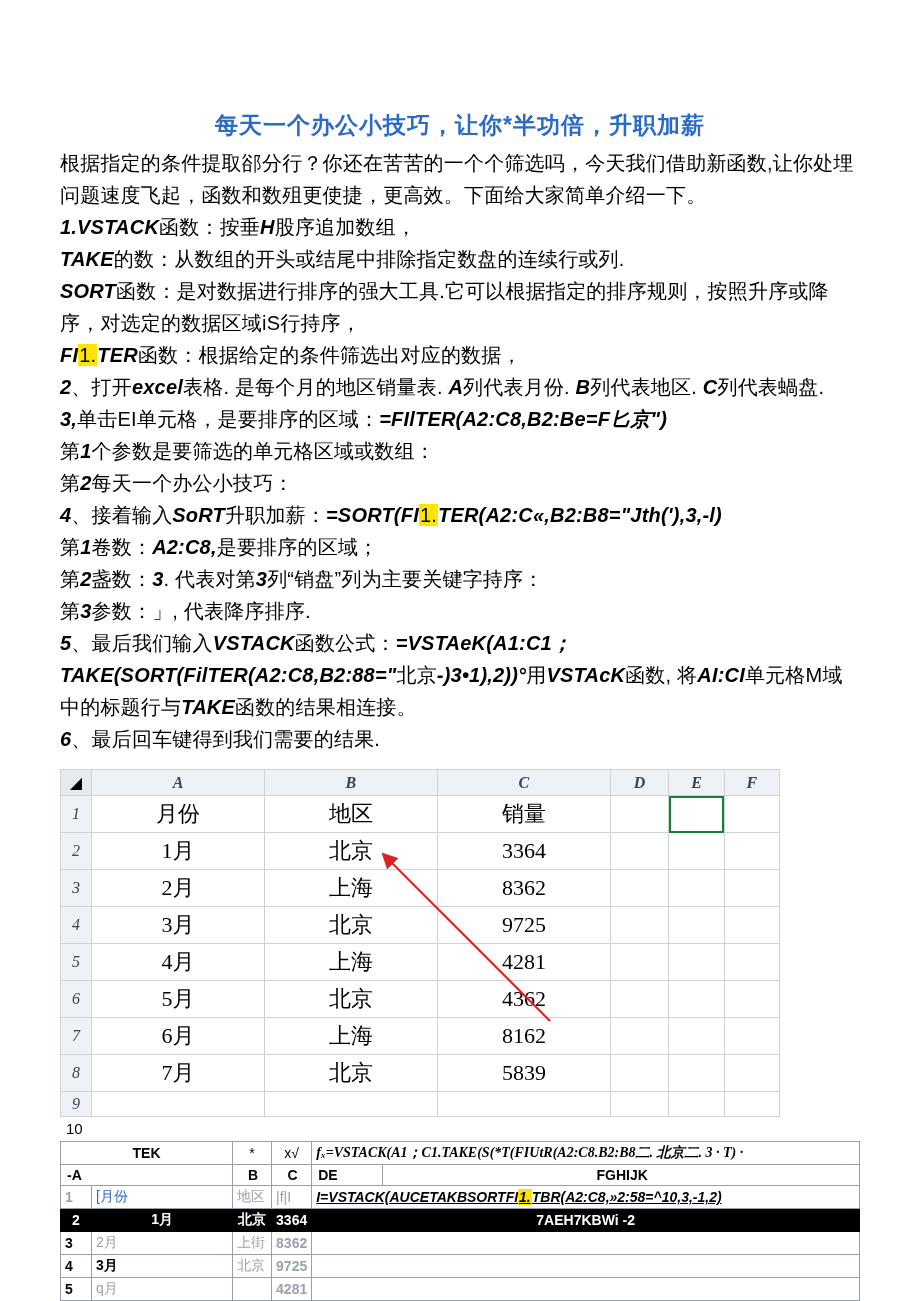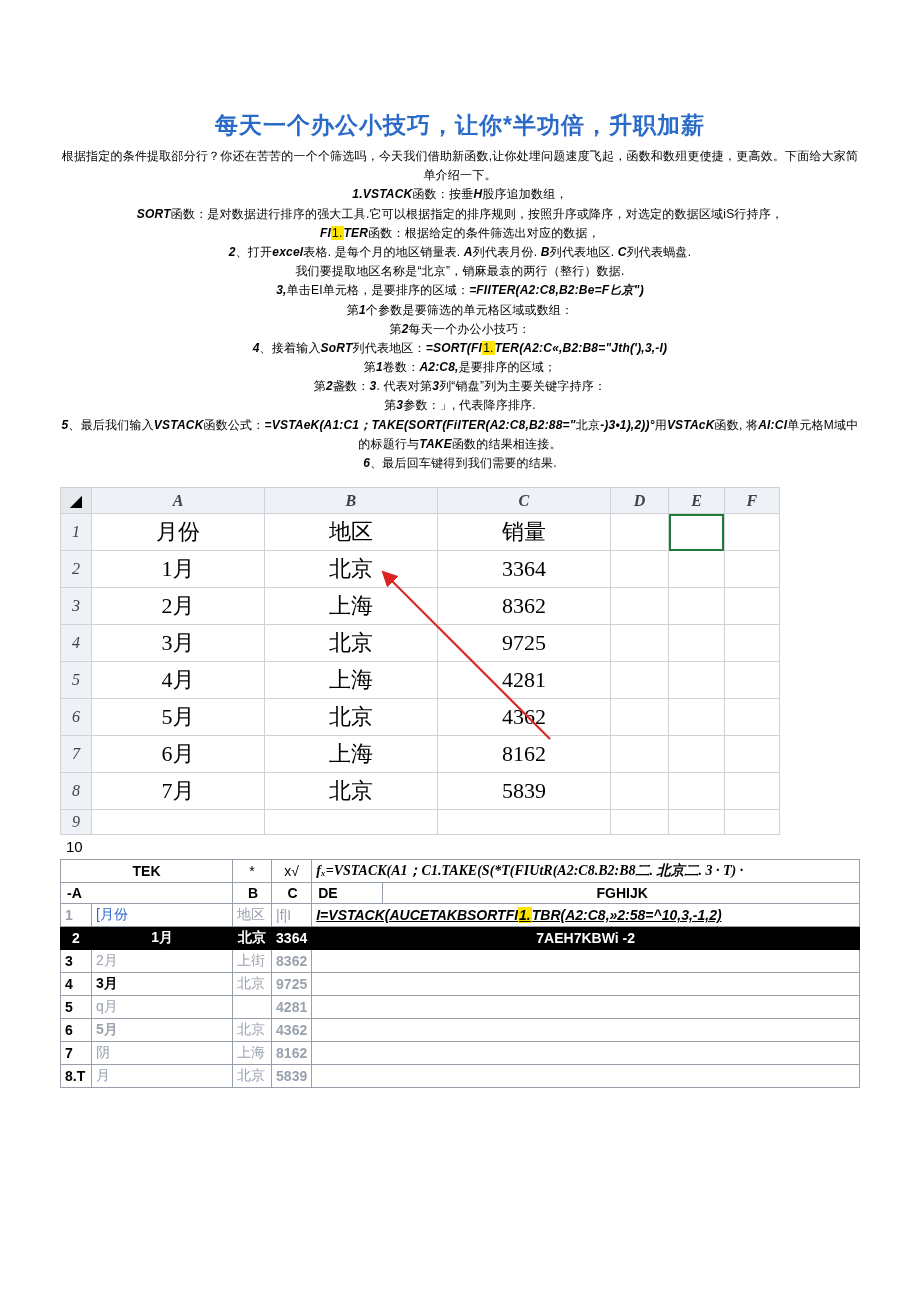--- a/index.html
+++ b/index.html
@@ -15,24 +15,23 @@
   }
   .title {
     text-align: center;
     color: #2a6ac8;
     font-size: 23px;
     font-weight: 700;
     letter-spacing: 1px;
     margin-bottom: 6px;
   }
   .para {
-    font-size: 12px;
+    font-size: 20px;
     line-height: 1.6;
     letter-spacing: 0.2px;
-    text-align: center;
   }
   .hl {
     background: #ffe400;
     padding: 0 1px;
   }
   b { font-weight: 700; font-style: italic; }
 
   
   .sheet-wrap { margin: 14px 0 2px 0; }
   .sheet {
@@ -135,44 +134,46 @@
 <div class="page">
 
   <div class="title">每天一个办公小技巧，让你*半功倍，升职加薪</div>
 
   <div class="para">根据指定的条件提取郤分行？你还在苦苦的一个个筛选吗，今天我们借助新函数,让你处埋问题速度飞起，函数和数殂更使捷，更高效。下面给大家简单介绍一下。</div>
 
   <div class="para">
     <b>1.VSTACK</b><span>函数：按垂</span><b>H</b><span>股序追加数组，</span>
   </div>
 
+  <div class="para">
+    <b>TAKE</b><span>的数：从数组的开头或结尾中排除指定数盘的连续行或列.</span>
+  </div>
 
   <div class="para">
     <b>SORT</b><span>函数：是对数据进行排序的强大工具.它可以根据指定的排序规则，按照升序或降序，对选定的数据区域iS行持序，</span>
   </div>
 
   <div class="para">
     <b>FI</b><span class="hl">1.</span><b>TER</b><span>函数：根据给定的条件筛选出对应的数据，</span>
   </div>
 
   <div class="para">
     <b>2</b><span>、打开</span><b>excel</b><span>表格. 是每个月的地区销量表. </span><b>A</b><span>列代表月份. </span><b>B</b><span>列代表地区. </span><b>C</b><span>列代表蝸盘.</span>
   </div>
 
-  <div class="para">我们要提取地区名称是“北京”，销麻最袁的两行（整行）数据.</div>
 
   <div class="para">
     <b>3,</b><span>单击EI单元格，是要排序的区域：</span><b>=FIlTER(A2:C8,B2:Be=F匕京")</b>
   </div>
 
   <div class="para"><span>第</span><b>1</b><span>个参数是要筛选的单元格区域或数组：</span></div>
   <div class="para"><span>第</span><b>2</b><span>每天一个办公小技巧：</span></div>
 
   <div class="para">
-    <b>4</b><span>、接着输入</span><b>SoRT</b><span>列代表地区：</span><b>=SORT(FI</b><span class="hl">1.</span><b>TER(A2:C«,B2:B8="Jth('),3,-l)</b>
+    <b>4</b><span>、接着输入</span><b>SoRT</b><span>升职加薪：</span><b>=SORT(FI</b><span class="hl">1.</span><b>TER(A2:C«,B2:B8="Jth('),3,-l)</b>
   </div>
 
   <div class="para"><span>第</span><b>1</b><span>卷数：</span><b>A2:C8,</b><span>是要排序的区域；</span></div>
   <div class="para"><span>第</span><b>2</b><span>盏数：</span><b>3</b><span>. 代表对第</span><b>3</b><span>列“销盘”列为主要关键字持序：</span></div>
   <div class="para"><span>第</span><b>3</b><span>参数：」, 代表降序排序.</span></div>
 
   <div class="para">
     <b>5</b><span>、最后我们输入</span><b>VSTACK</b><span>函数公式：</span><b>=VSTAeK(A1:C1；TAKE(SORT(FilTER(A2:C8,B2:88="</b><span>北京</span><b>-)3•1),2))°</b><span>用</span><b>VSTAcK</b><span>函数, 将</span><b>AI:CI</b><span>单元格M域中的标题行与</span><b>TAKE</b><span>函数的结果相连接。</span>
   </div>
 

